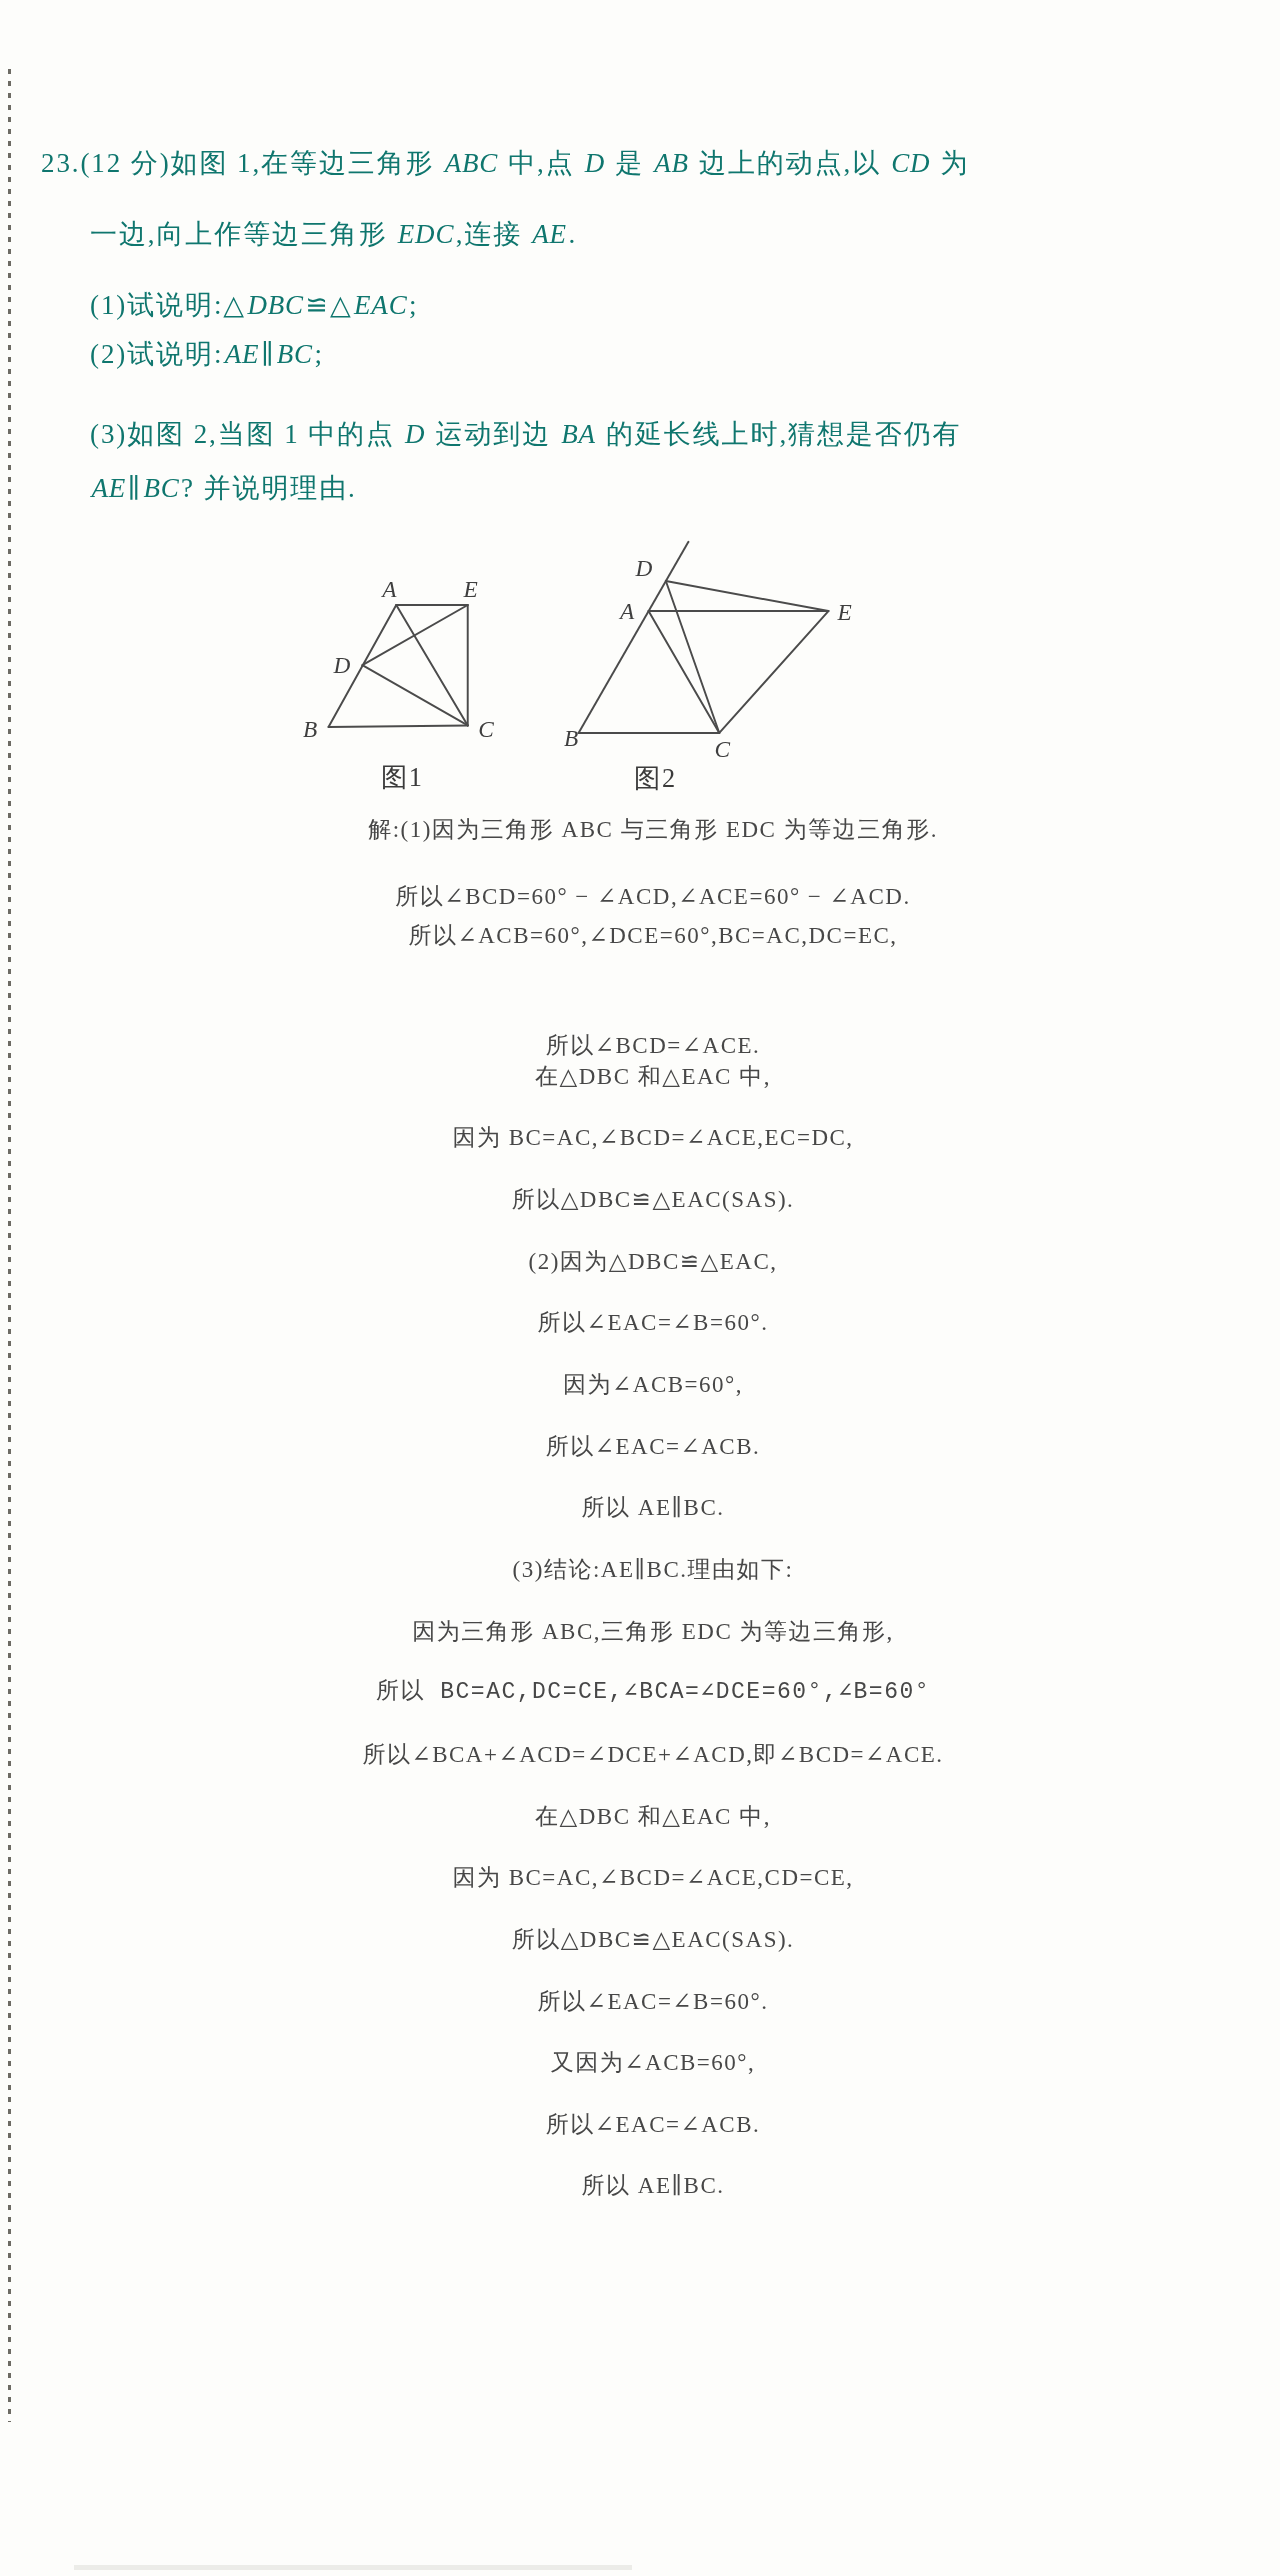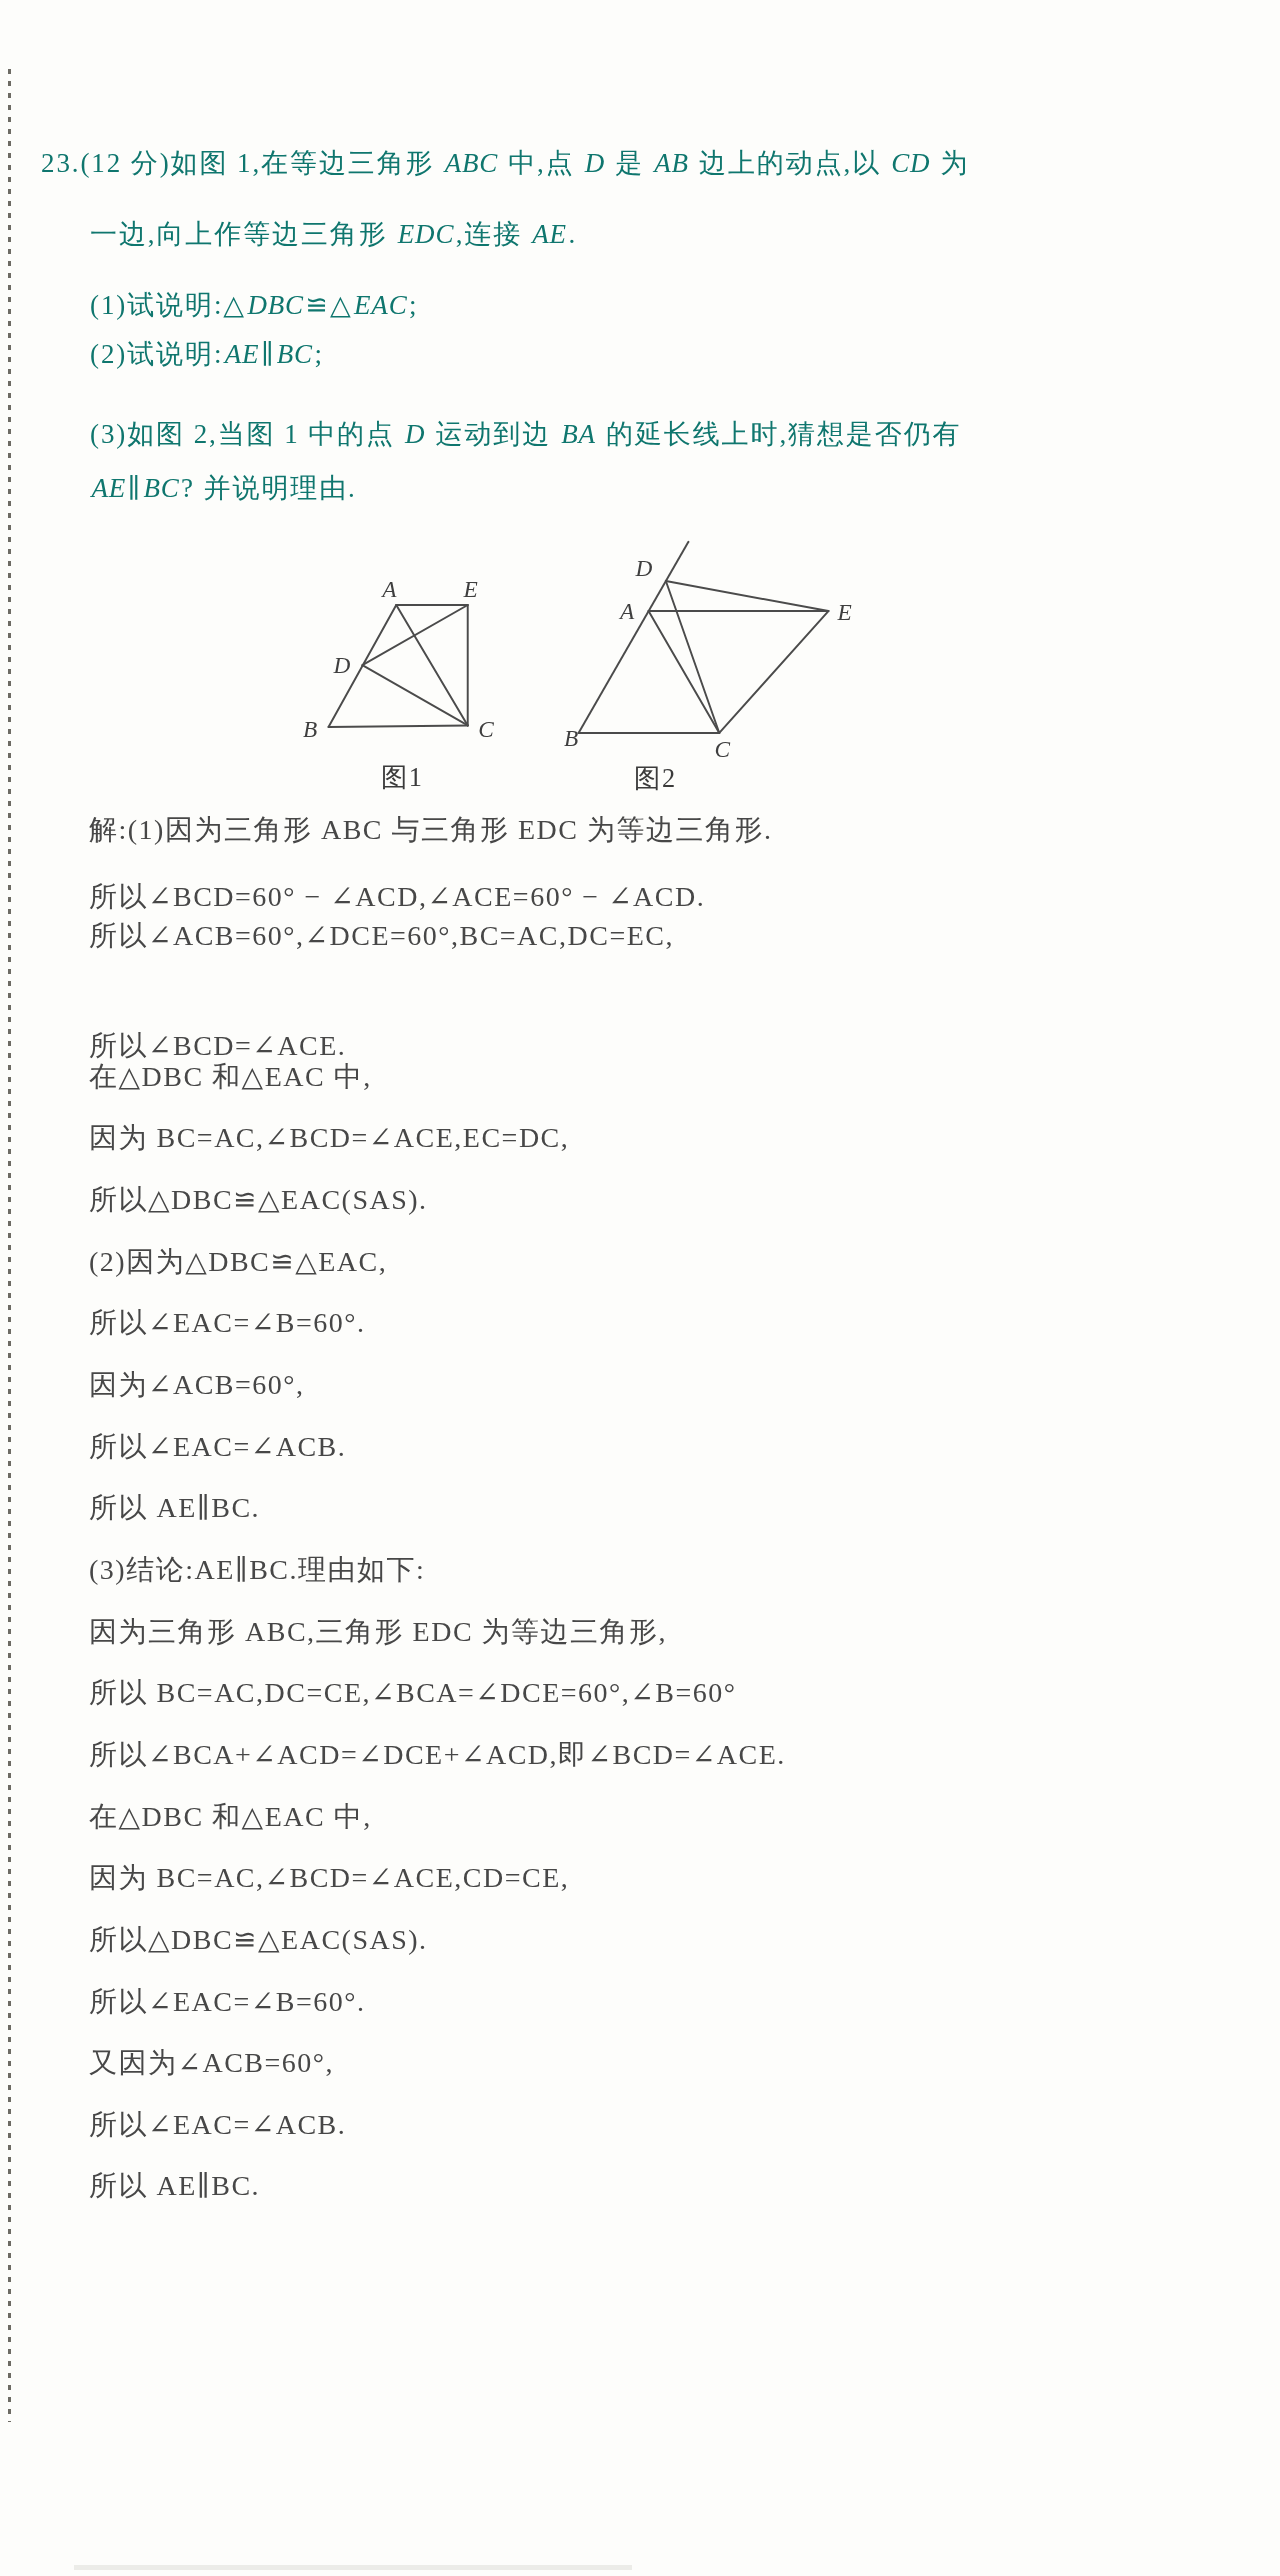--- a/index.html
+++ b/index.html
@@ -19,23 +19,24 @@
   .p-line{
     position:absolute;left:90px;width:1173px;height:35px;
     font-size:27px;line-height:33px;color:#0f766e;
     letter-spacing:1.9px;white-space:nowrap;
   }
   .p-line.first{left:41px;}
   .mvar{font-style:italic;font-family:"Liberation Serif","DejaVu Serif",serif;letter-spacing:0.8px;padding:0 1.5px;}
   
   .sol-line{
     position:absolute;left:89px;width:1128px;height:30px;
-    font-size:28px;line-height:29px;color:#474747;
+    font-size:23px;line-height:29px;color:#474747;
     letter-spacing:1.5px;white-space:nowrap;
     font-family:"Liberation Serif","DejaVu Serif",serif;
+    text-align:center;
   }
   
   .fig-svg{position:absolute;overflow:visible;}
   .fig-svg line{stroke:#4b4b4b;stroke-width:2.6;stroke-linecap:round;}
   .vlabel{font-family:"Liberation Serif","DejaVu Serif",serif;font-style:italic;font-size:31px;fill:#3f3f3f;}
   .fig-caption{font-family:"Liberation Serif","DejaVu Serif",serif;font-size:35px;fill:#3b3b3b;letter-spacing:2px;}
   
   .scan-bar{position:absolute;left:74px;top:2565px;width:558px;height:4.5px;background:#ecece8;}
 </style>
 </head>
@@ -94,21 +95,21 @@
       <div class="sol-line" style="top: 1062px;">在△DBC 和△EAC 中,</div>
       <div class="sol-line" style="top: 1123px;">因为 BC=AC,∠BCD=∠ACE,EC=DC,</div>
       <div class="sol-line" style="top: 1185px;">所以△DBC≌△EAC(SAS).</div>
       <div class="sol-line" style="top: 1247px;">(2)因为△DBC≌△EAC,</div>
       <div class="sol-line" style="top: 1308px;">所以∠EAC=∠B=60°.</div>
       <div class="sol-line" style="top: 1370px;">因为∠ACB=60°,</div>
       <div class="sol-line" style="top: 1432px;">所以∠EAC=∠ACB.</div>
       <div class="sol-line" style="top: 1493px;">所以 AE∥BC.</div>
       <div class="sol-line" style="top: 1555px;">(3)结论:AE∥BC.理由如下:</div>
       <div class="sol-line" style="top: 1617px;">因为三角形 ABC,三角形 EDC 为等边三角形,</div>
-      <div class="sol-line" style="top: 1678px;">所以 BC=AC,DC=CE,∠BCA=∠DCE=60°,∠B=60°</div>
+      <div class="sol-line" style="top: 1678px; font-family: Liberation Mono, monospace;">所以 BC=AC,DC=CE,∠BCA=∠DCE=60°,∠B=60°</div>
       <div class="sol-line" style="top: 1740px;">所以∠BCA+∠ACD=∠DCE+∠ACD,即∠BCD=∠ACE.</div>
       <div class="sol-line" style="top: 1802px;">在△DBC 和△EAC 中,</div>
       <div class="sol-line" style="top: 1863px;">因为 BC=AC,∠BCD=∠ACE,CD=CE,</div>
       <div class="sol-line" style="top: 1925px;">所以△DBC≌△EAC(SAS).</div>
       <div class="sol-line" style="top: 1987px;">所以∠EAC=∠B=60°.</div>
       <div class="sol-line" style="top: 2048px;">又因为∠ACB=60°,</div>
       <div class="sol-line" style="top: 2110px;">所以∠EAC=∠ACB.</div>
       <div class="sol-line" style="top: 2171px;">所以 AE∥BC.</div>
     </div>
 

